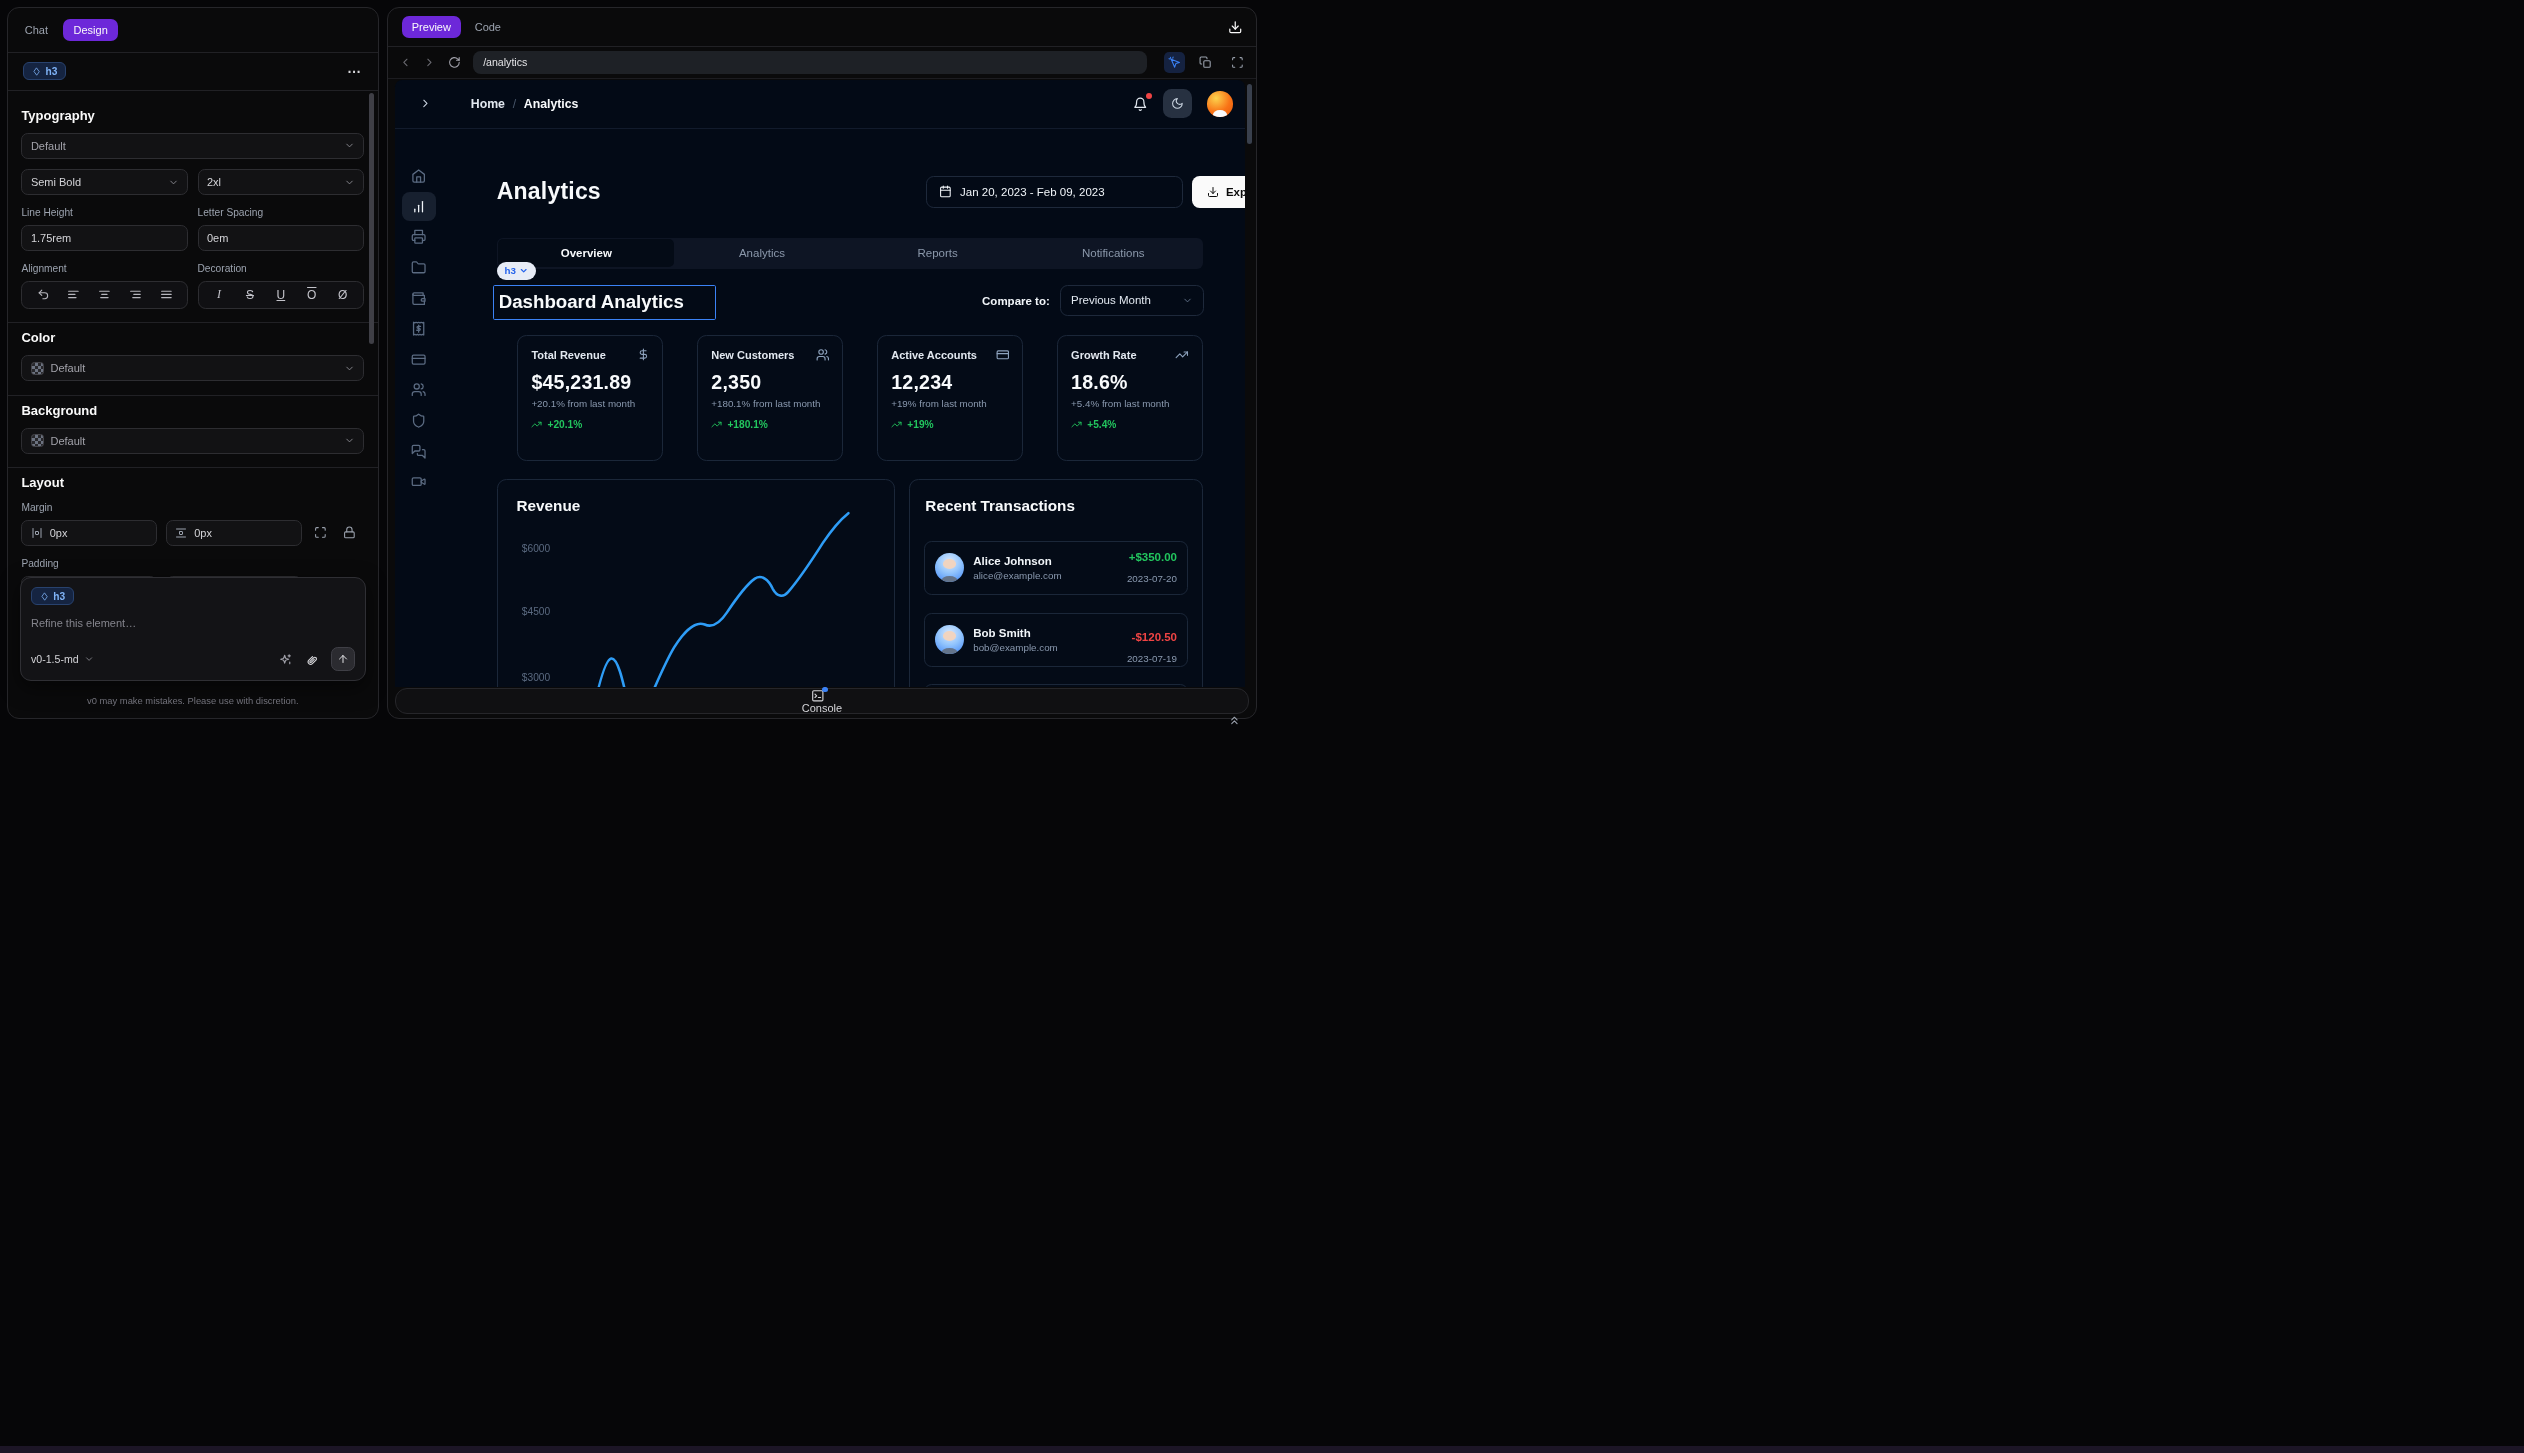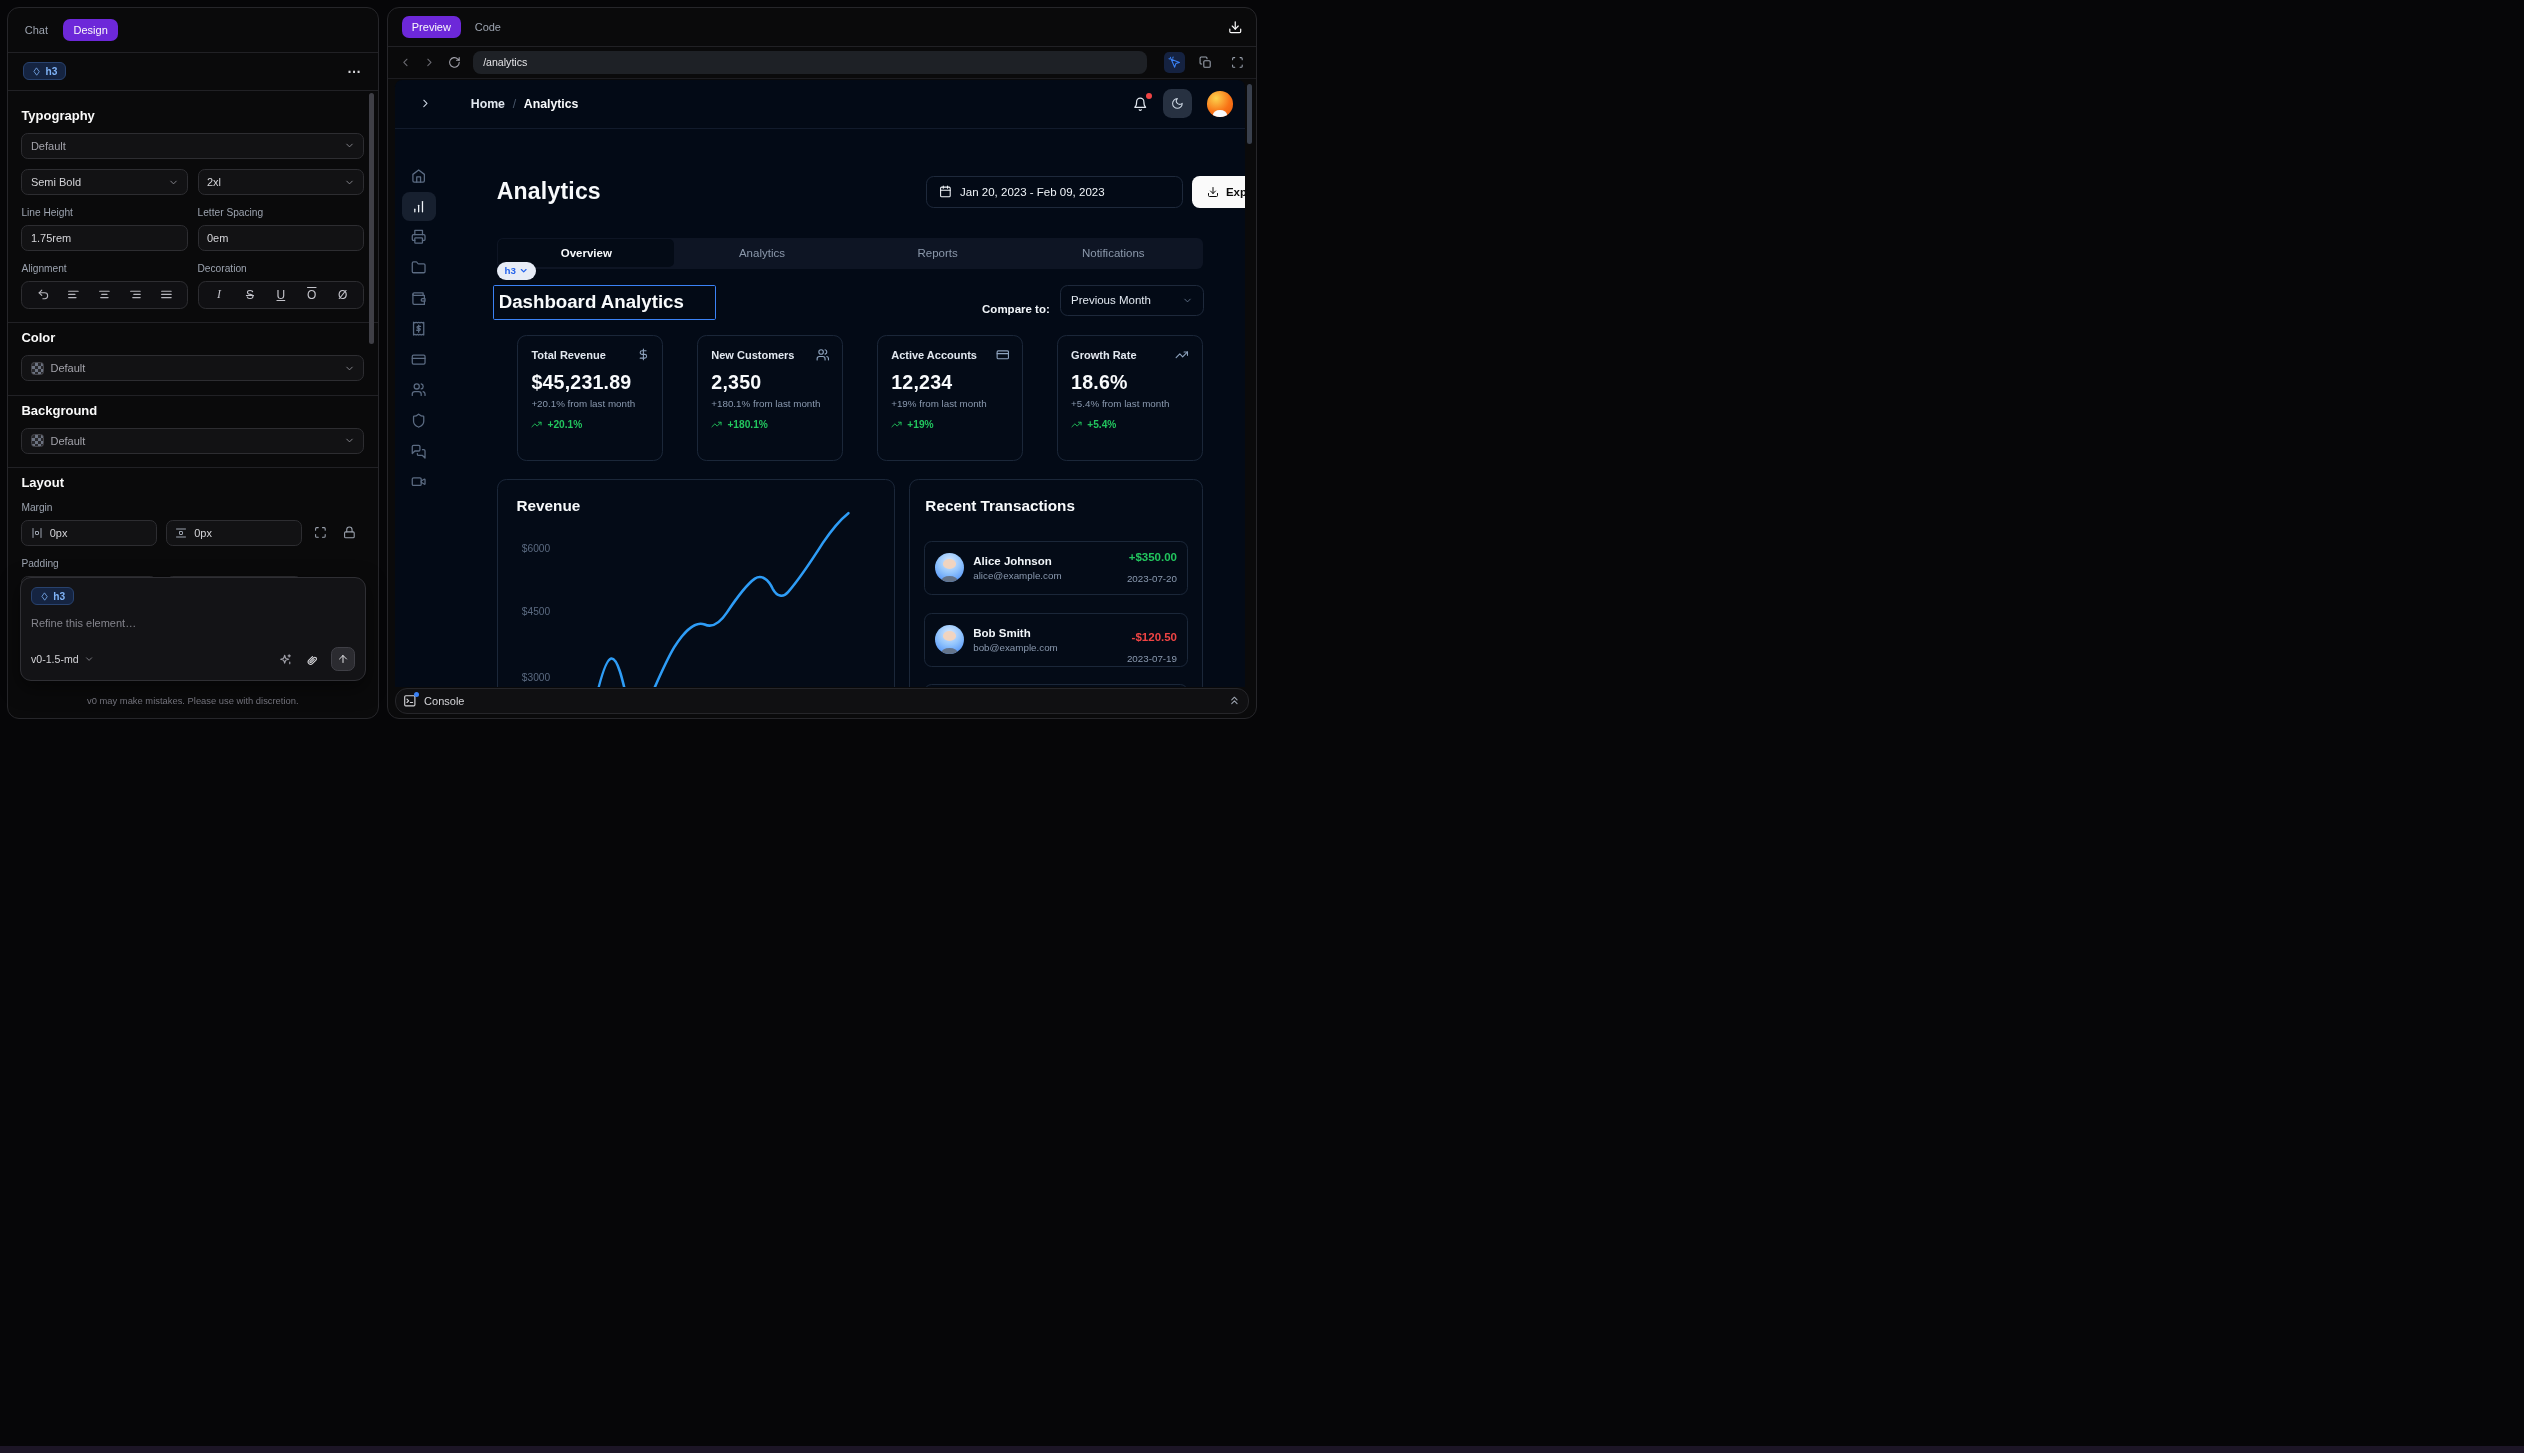--- a/index.html
+++ b/index.html
@@ -92,21 +92,21 @@
   .date-btn { position:absolute; left:429px; width:257px; height:32px; border:0.9px solid #1e293b; border-radius:7.7px; display:flex; align-items:center; gap:8.5px; padding:0 12px; color:#f1f5f9; font-size:11.5px; }
   .export-btn { position:absolute; left:695px; width:114px; height:32px; background:#fafafa; color:#0a0a0a; border-radius:7.7px; display:flex; align-items:center; justify-content:center; gap:6.8px; font-size:11.5px; font-weight:700; }
 
   .tabs-bar { position:absolute; top:109px; left:0; width:706px; height:31px; background:#0e1524; border-radius:6px; display:flex; padding:1.7px; }
   .pv-tab { flex:1; display:flex; align-items:center; justify-content:center; color:#8b98ab; font-size:11.5px; border-radius:5.1px; }
   .pv-tab.active { background:#040b16; color:#f8fafc; font-weight:600; }
 
   .sel-chip { position:absolute; top:133px; left:0; height:18px; background:#e7ecf6; border-radius:9.4px; display:flex; align-items:center; gap:3.4px; padding:0 7.7px; color:#2563eb; font-size:9.8px; font-weight:700; z-index:3; }
   .heading-box { position:absolute; top:156px; left:-3.4px; width:223px; height:35px; border:1.7px solid #3b82f6; border-radius:1.7px; display:flex; align-items:center; padding-left:4.3px; }
   .pv-heading { font-size:18.7px; font-weight:800; color:#f8fafc; white-space:nowrap; }
-  .compare-label { position:absolute; top:166px; left:476px; width:77px; text-align:right; color:#f1f5f9; font-size:11.5px; font-weight:600;margin-top:8px; }
+  .compare-label { position:absolute; top:166px; left:476px; width:77px; text-align:right; color:#f1f5f9; font-size:11.5px; font-weight:600; }
   .compare-dd { position:absolute; top:156px; left:563px; width:144px; height:31px; border:0.9px solid #1e293b; border-radius:7.7px; display:flex; align-items:center; padding:0 10.2px; color:#e2e8f0; font-size:11.5px; }
   .compare-dd .chev { margin-left:auto; color:#64748b; }
 
   .stats-row { position:absolute; top:206px; left:0; width:706px; display:flex; gap:13.6px; }
   .stat-card { flex:1; height:126px; background:#040b17; border:0.9px solid #1b2739; border-radius:9.4px; padding:12.8px 13.6px; position:relative;margin-left:20px; }
   .stat-title { color:#e2e8f0; font-size:11px; font-weight:600; }
   .stat-ic { position:absolute; right:12.8px; top:12px; color:#8da2bd; }
   .stat-value { color:#f8fafc; font-size:19.6px; font-weight:800; margin-top:10.2px; letter-spacing:0.2px; }
   .stat-sub { color:#8a99af; font-size:9.8px; margin-top:4.3px; }
   .stat-delta { color:#22c55e; font-size:10.2px; font-weight:600; margin-top:10.2px; display:flex; align-items:center; gap:5.1px; }
@@ -124,21 +124,21 @@
   .tx-main { flex:1; }
   .tx-name { color:#f1f5f9; font-size:11.5px; font-weight:700; }
   .tx-email { color:#8a99af; font-size:9.8px; margin-top:2.6px; }
   .tx-right { text-align:right; }
   .tx-amt { font-size:11.5px; font-weight:700; }
   .tx-amt.pos { color:#22c55e; }
   .tx-amt.neg { color:#ef4444;margin-top:16px; }
   .tx-date { color:#8a99af; font-size:9.8px; margin-top:10px; }
 
   
-  .console-bar { position:absolute; left:6.8px; right:6.8px; bottom:4.3px; height:26px; background:#101012; border:0.9px solid #26262a; border-radius:12px; display:flex; align-items:center; padding:0 7px; z-index:5; }
+  .console-bar { position:absolute; left:6.8px; right:6.8px; bottom:4.3px; height:26px; background:#101012; border:0.9px solid #26262a; border-radius:12px; display:flex; align-items:center; padding:0 7px; z-index:5;flex-direction:column; }
   .console-ic { position:relative; color:#d4d4d8; margin-right:7.7px; }
   .console-ic .bdot { position:absolute; top:-1.7px; right:-2.6px; width:5.1px; height:5.1px; background:#3b82f6; border-radius:50%; }
   .console-label { color:#d4d4d8; font-size:11px; }
   .console-bar .collapse { margin-left:auto; color:#9ca3af; }
 </style>
 </head>
 <body>
 
 <div class="screen">
 <div class="desk-strip"></div>

